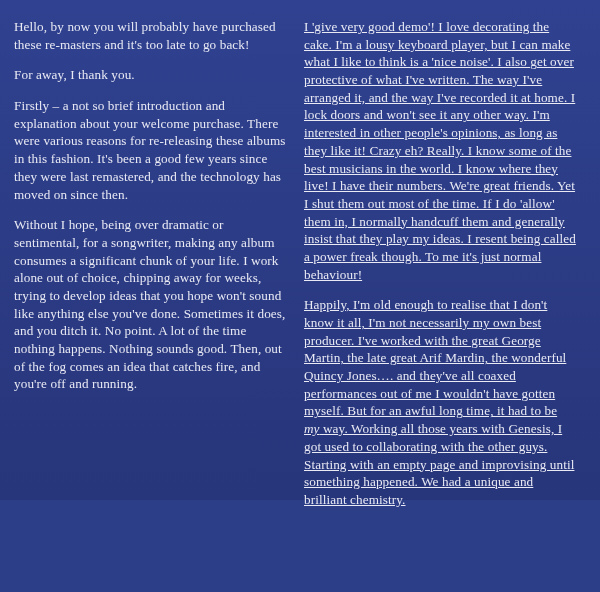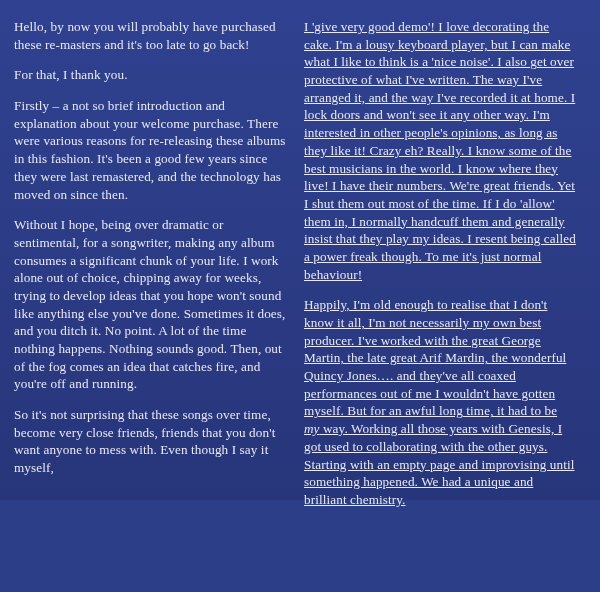--- a/index.html
+++ b/index.html
@@ -38,24 +38,23 @@
   }
   .ital { font-style: italic; }
 </style>
 </head>
 <body>
 
 <div class="page">
 
   <div class="column col-left">
     <p>Hello, by now you will probably have purchased these re-masters and it's too late to go back!</p>
-    <p>For that, I thank you.</p>
+    <p>For away, I thank you.</p>
     <p>Firstly – a not so brief introduction and explanation about your welcome purchase. There were various reasons for re-releasing these albums in this fashion. It's been a good few years since they were last remastered, and the technology has moved on since then.</p>
     <p>Without I hope, being over dramatic or sentimental, for a songwriter, making any album consumes a significant chunk of your life. I work alone out of choice, chipping away for weeks, trying to develop ideas that you hope won't sound like anything else you've done. Sometimes it does, and you ditch it. No point. A lot of the time nothing happens. Nothing sounds good. Then, out of the fog comes an idea that catches fire, and you're off and running.</p>
-    <p>So it's not surprising that these songs over time, become very close friends, friends that you don't want anyone to mess with. Even though I say it myself,</p>
   </div>
 
   <div class="column col-right">
     <p>I 'give very good demo'! I love decorating the cake. I'm a lousy keyboard player, but I can make what I like to think is a 'nice noise'. I also get over protective of what I've written. The way I've arranged it, and the way I've recorded it at home. I lock doors and won't see it any other way. I'm interested in other people's opinions, as long as they like it! Crazy eh? Really. I know some of the best musicians in the world. I know where they live! I have their numbers. We're great friends. Yet I shut them out most of the time. If I do 'allow' them in, I normally handcuff them and generally insist that they play my ideas. I resent being called a power freak though. To me it's just normal behaviour!</p>
     <p><span>Happily, I'm old enough to realise that I don't know it all, I'm not necessarily my own best producer. I've worked with the great George Martin, the late great Arif Mardin, the wonderful Quincy Jones…. and they've all coaxed performances out of me I wouldn't have gotten myself. But for an awful long time, it had to be </span><span class="ital">my</span><span> way. Working all those years with Genesis, I got used to collaborating with the other guys. Starting with an empty page and improvising until something happened. We had a unique and brilliant chemistry.</span></p>
   </div>
 
 </div>
 
 </body></html>

